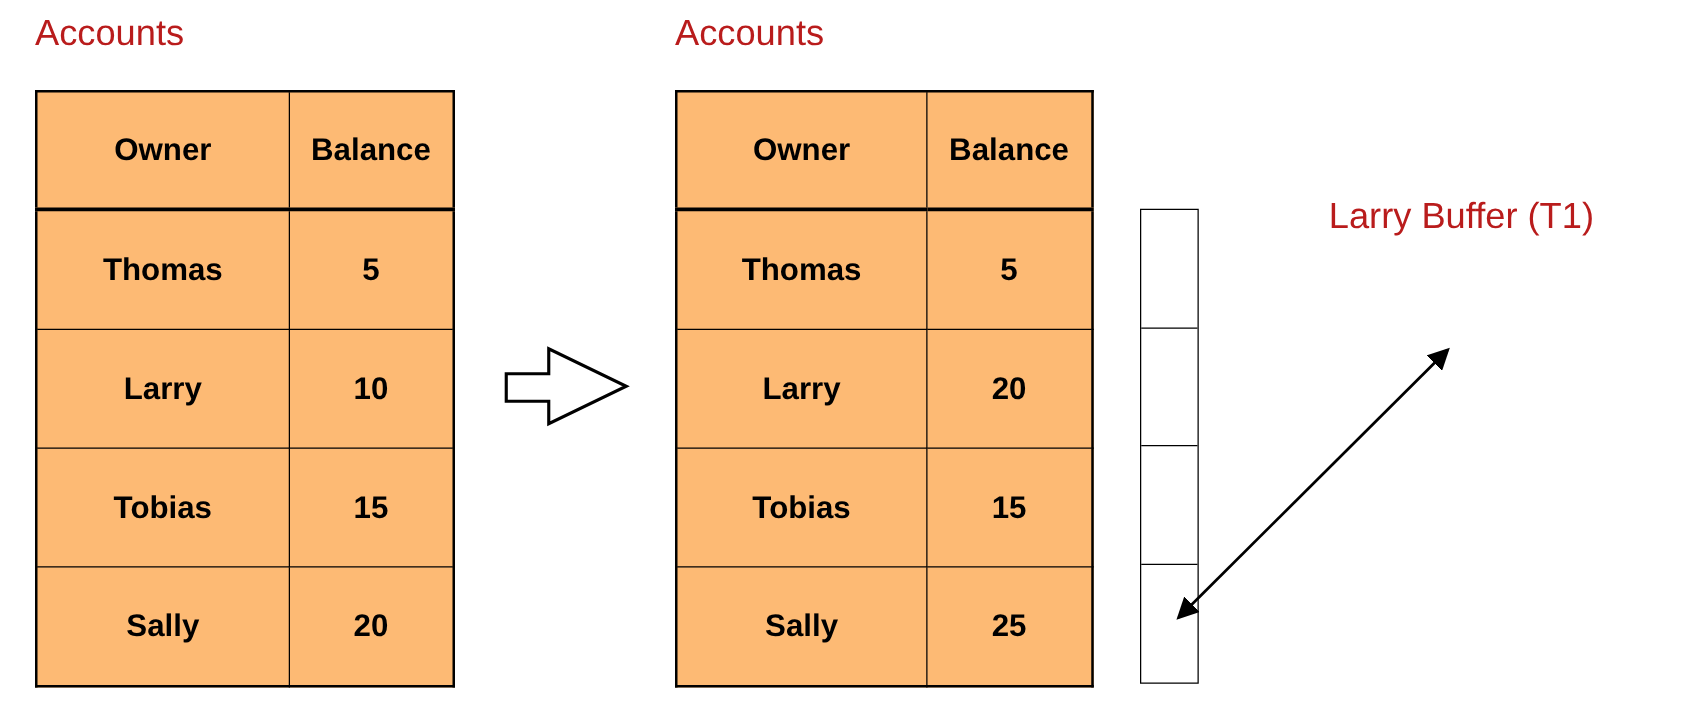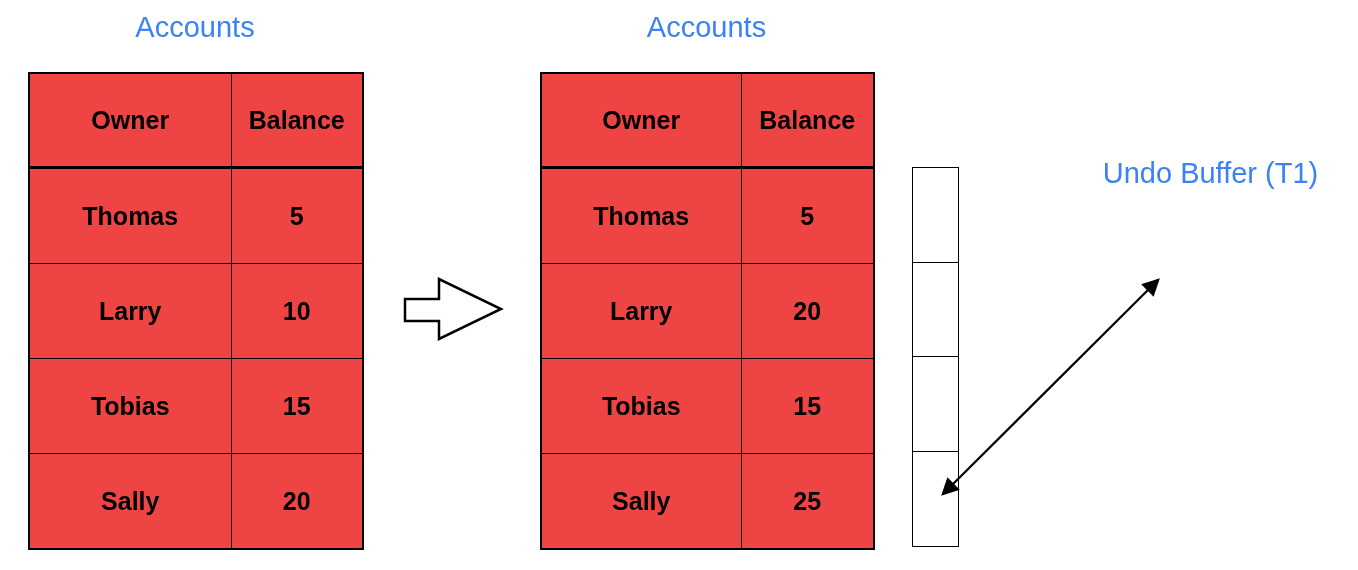--- a/index.html
+++ b/index.html
@@ -13,29 +13,29 @@
     position: relative;
     width: 1358px;
     height: 570px;
     background: #ffffff;
     overflow: hidden;
   }
   .title {
     position: absolute;
     font-size: 29px;
     line-height: 34px;
-    text-align: center;
-    color: #3b82f6;
+    text-align: left;
+    color: #b91c1c;
     white-space: nowrap;
   }
   table.acct {
     position: absolute;
     border-collapse: collapse;
     table-layout: fixed;
-    background: #ef4444;
+    background: #fdba74;
   }
   table.acct th, table.acct td {
     border: 1.6px solid #000000;
     text-align: center;
     vertical-align: middle;
     font-size: 25px;
     padding: 0;
   }
   table.acct th {
     font-weight: 700;
@@ -162,21 +162,21 @@
   </table>
 
 
   <div class="versions-col">
     <div class="version-cell"></div>
     <div class="version-cell"></div>
     <div class="version-cell"></div>
     <div class="version-cell"></div>
   </div>
 
-  <div class="title" style="left:1063px; top:156px; width:295px;">Undo Buffer (T1)</div>
+  <div class="title" style="left:1063px; top:156px; width:295px;">Larry Buffer (T1)</div>
 
 
   <svg class="overlay" width="1358" height="570" viewBox="0 0 1358 570">
     <defs>
       <marker id="ah" viewBox="0 0 10 10" refX="8.5" refY="5" markerWidth="8" markerHeight="8" orient="auto-start-reverse">
         <path d="M0,0 L10,5 L0,10 z" fill="#000000"></path>
       </marker>
     </defs>
 
     <polygon points="405,299 439,299 439,279 501,309 439,339 439,321 405,321" fill="#ffffff" stroke="#000000" stroke-width="2.5" stroke-linejoin="miter"></polygon>

